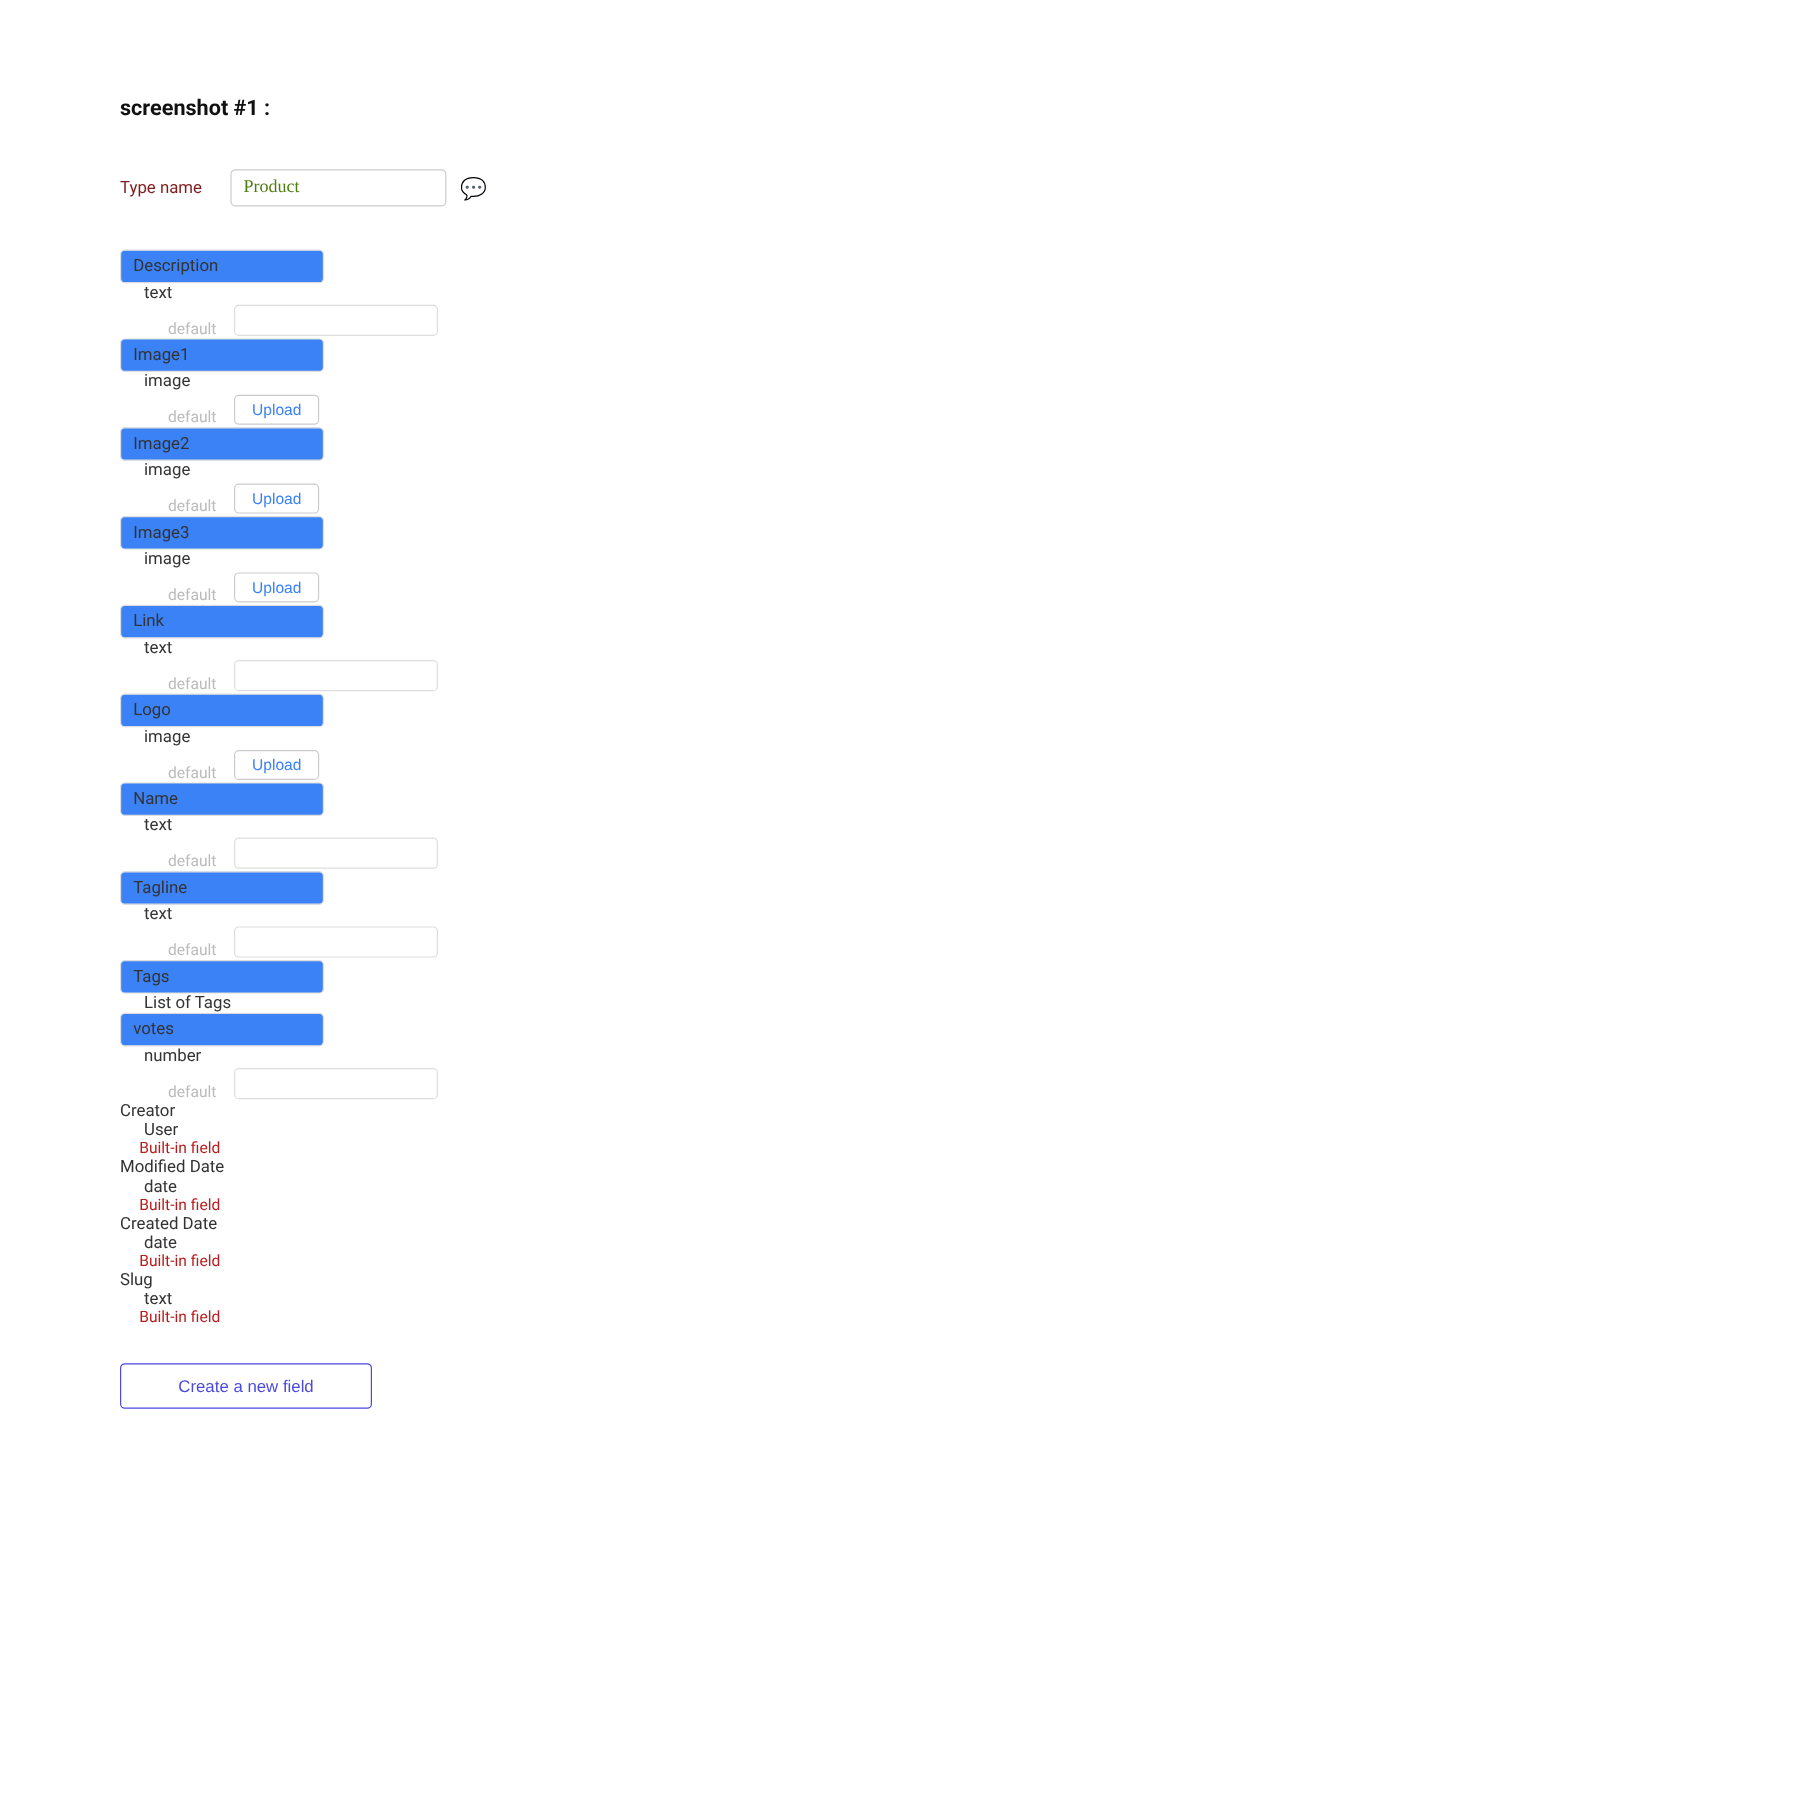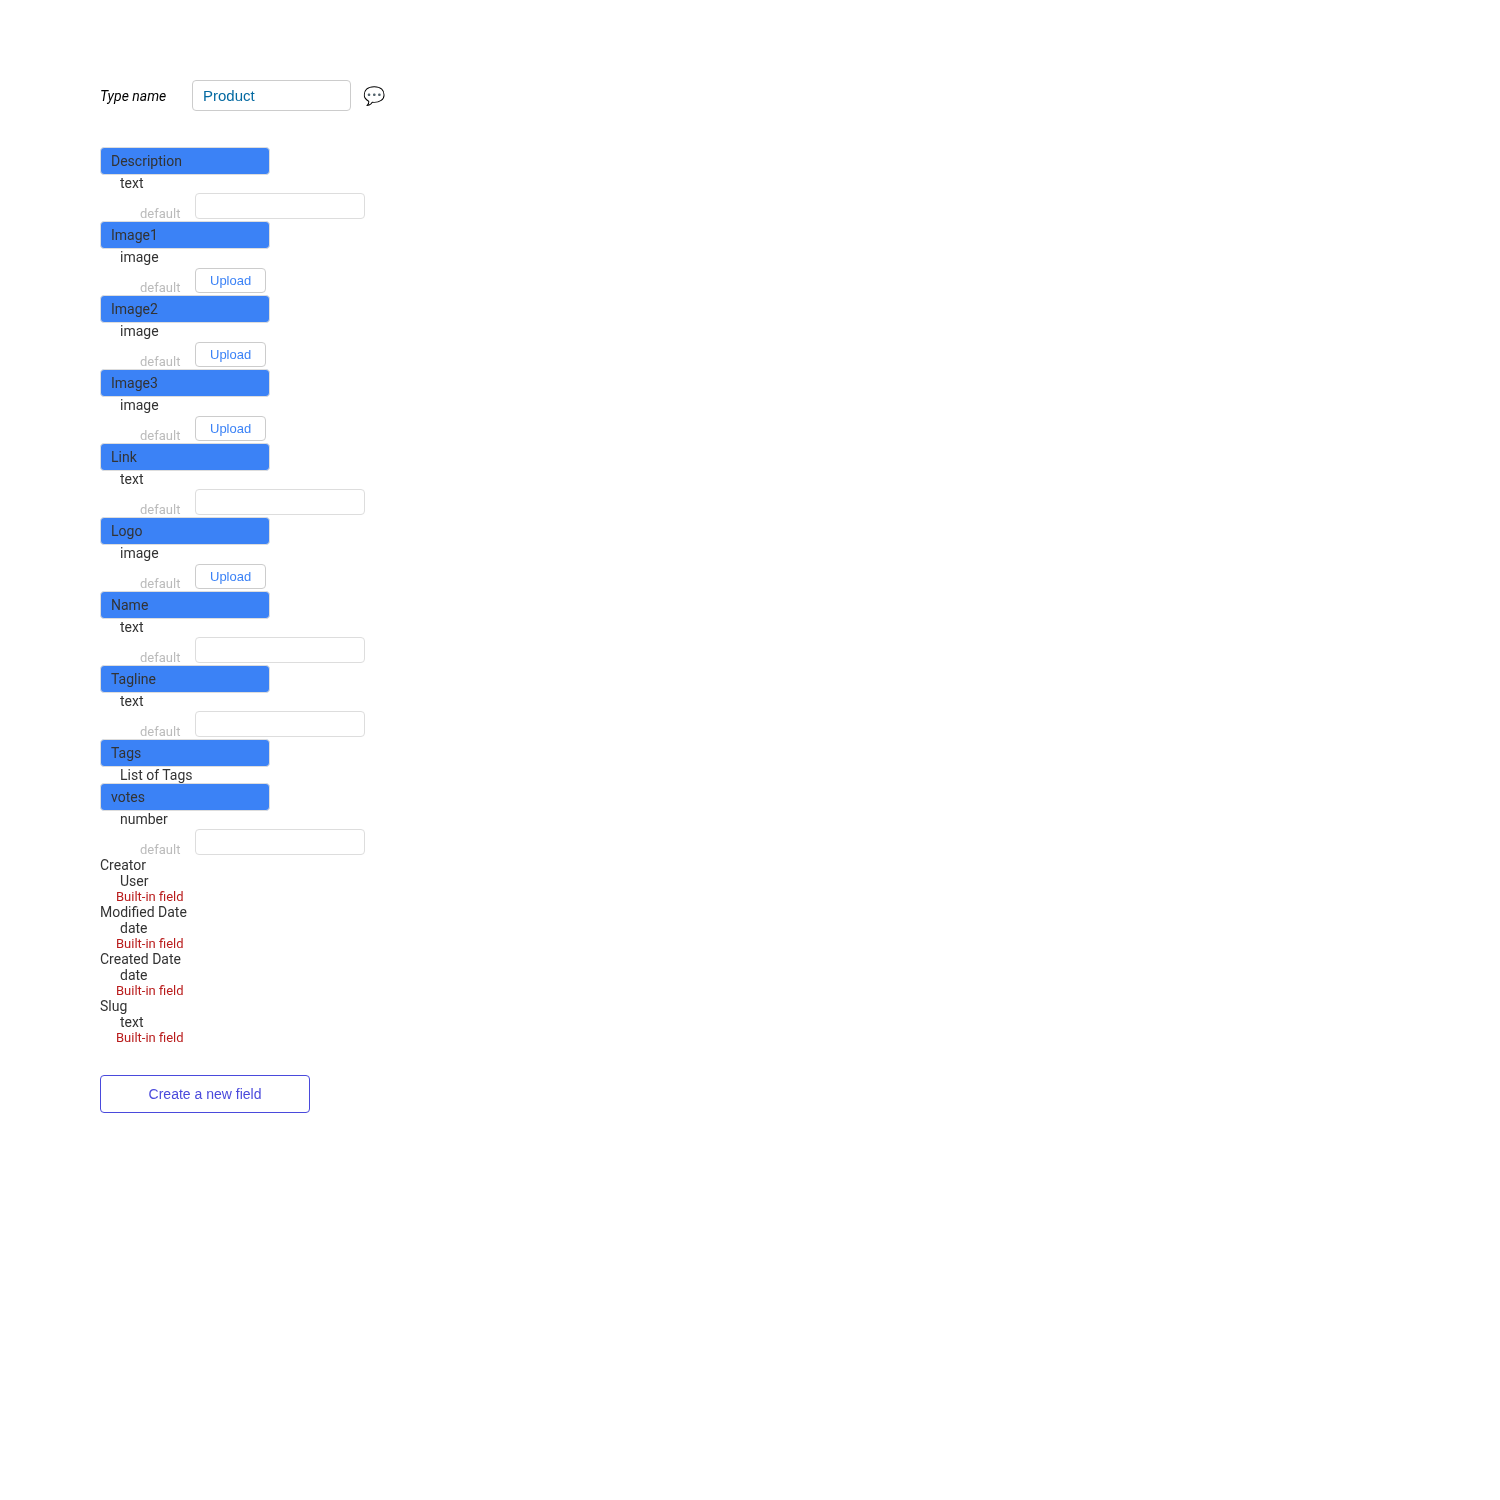--- a/index.html
+++ b/index.html
@@ -30,32 +30,32 @@
 
     .type-name-row {
       display: flex;
       align-items: center;
       gap: 12px;
       margin-bottom: 36px;
     }
 
     .type-name-label {
       font-size: 14px;
-      color: #000000;
+      color: #7f1d1d;
       width: 80px;
-      font-style: italic;
     }
 
     .type-name-input {
       border: 1px solid #ccc;
       border-radius: 4px;
       padding: 6px 10px;
       font-size: 15px;
-      width: 159px;
-      color: #0369a1;
+      width: 180px;
+      color: #4d7c0f;
+      font-family: Liberation Serif, serif;
     }
 
     .comment-icon {
       color: #bbb;
       font-size: 18px;
       cursor: pointer;
     }
 
     .field-name-cell {
       width: 220px;
@@ -134,20 +134,21 @@
       padding: 10px 33px;
       cursor: pointer;
       min-width: 210px;
     }
   </style>
 </head>
 <body>
 
 <div class="page-container">
 
+  <div class="page-title">screenshot #1 :</div>
 
   <div class="type-name-row">
     <span class="type-name-label">Type name</span>
     <input class="type-name-input" type="text" value="Product" style="">
     <span class="comment-icon">💬</span>
   </div>
 
   <div class="fields-list" id="fields-list">
 
   <div class="field-row">

